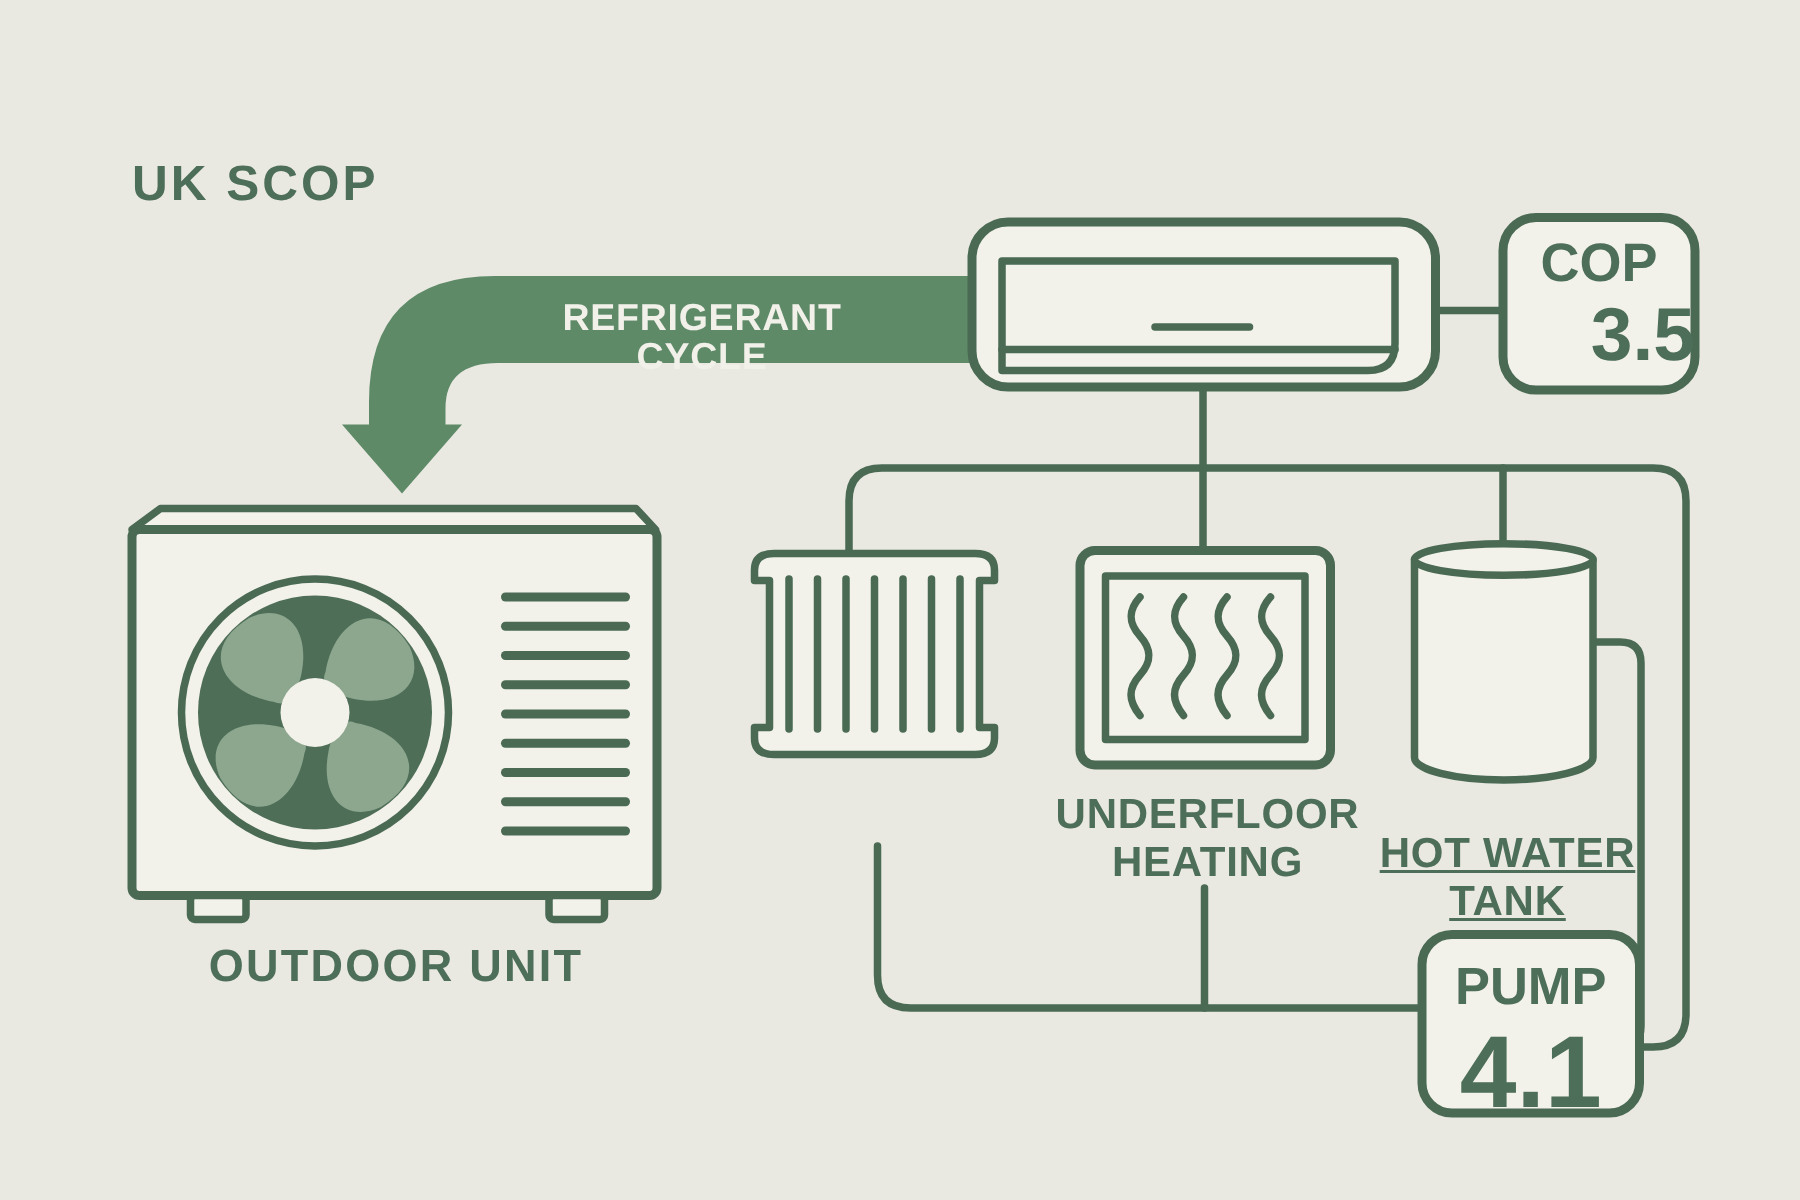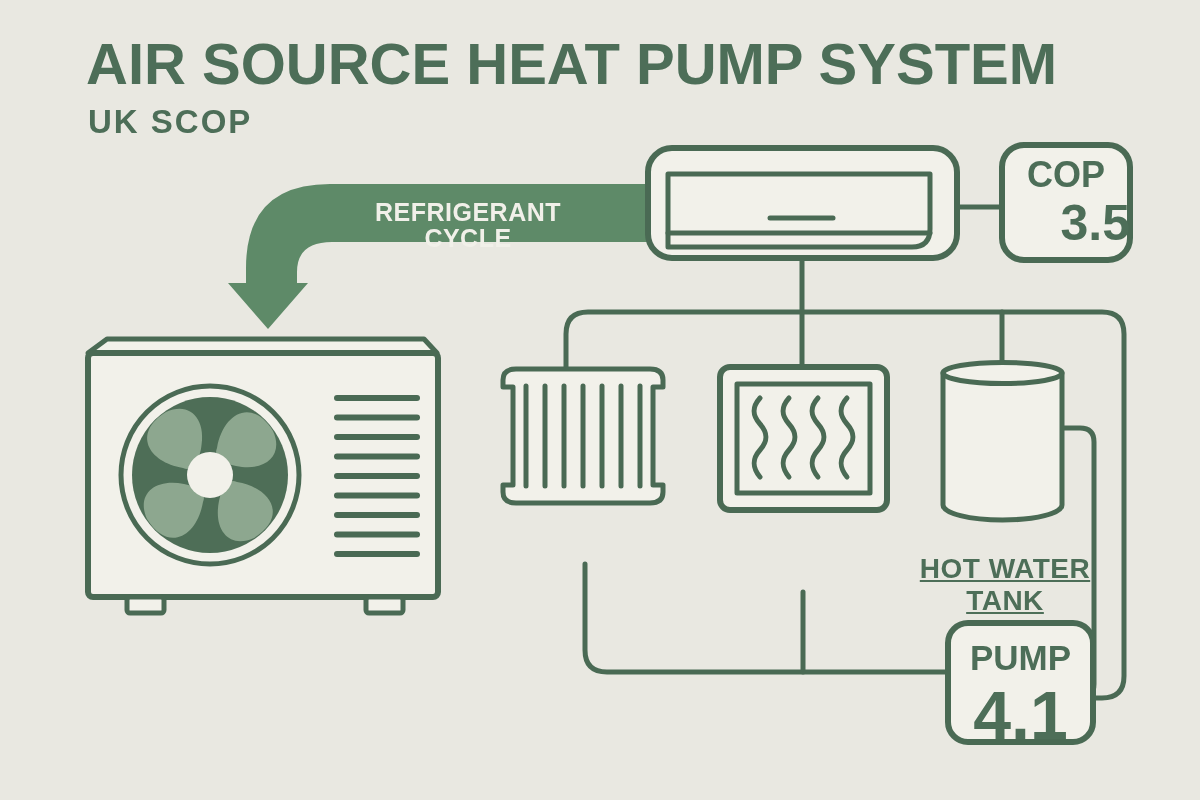--- a/index.html
+++ b/index.html
@@ -118,30 +118,34 @@
         <path class="detail" d="M847,398 c -8,9 -8,17 0,26 c 8,9 8,17 0,26 c -8,9 -8,17 0,27"></path>
       </g>
     </g>
 
     <g>
       <path class="panel-thin" d="M943,373 V505 A59.5,15 0 0 0 1062,505 V373 Z"></path>
       <ellipse class="panel-thin" cx="1002.5" cy="373" rx="59.5" ry="10.5"></ellipse>
     </g>
   </svg>
 
-  <div class="txt title">AIR SOURCE HEAT PUMP SYSTEM</div>
   <div class="txt subtitle">UK SCOP</div>
 
   <div class="txt band-label">REFRIGERANT CYCLE</div>
 
   <div class="txt badge-label" style="left:1002px;top:156px;width:128px;">COP</div>
   <div class="txt badge-value" style="left:1002px;top:197px;width:128px;">3.5</div>
 
   <div class="txt scop-label" style="left:948px;top:640px;width:145px;">PUMP</div>
   <div class="txt scop-value" style="left:948px;top:680px;width:145px;">4.1</div>
 
+  <div class="txt comp-label" style="left:695px;top:527px;">
+    <div>UNDERFLOOR</div>
+    <div>HEATING</div>
+  </div>
   <div class="txt comp-label" style="left:895px;top:553px;text-decoration:underline;">
     <div>HOT WATER</div>
     <div>TANK</div>
   </div>
 
+  <div class="txt outdoor-label">OUTDOOR UNIT</div>
 
 </div>
 
 </body></html>

